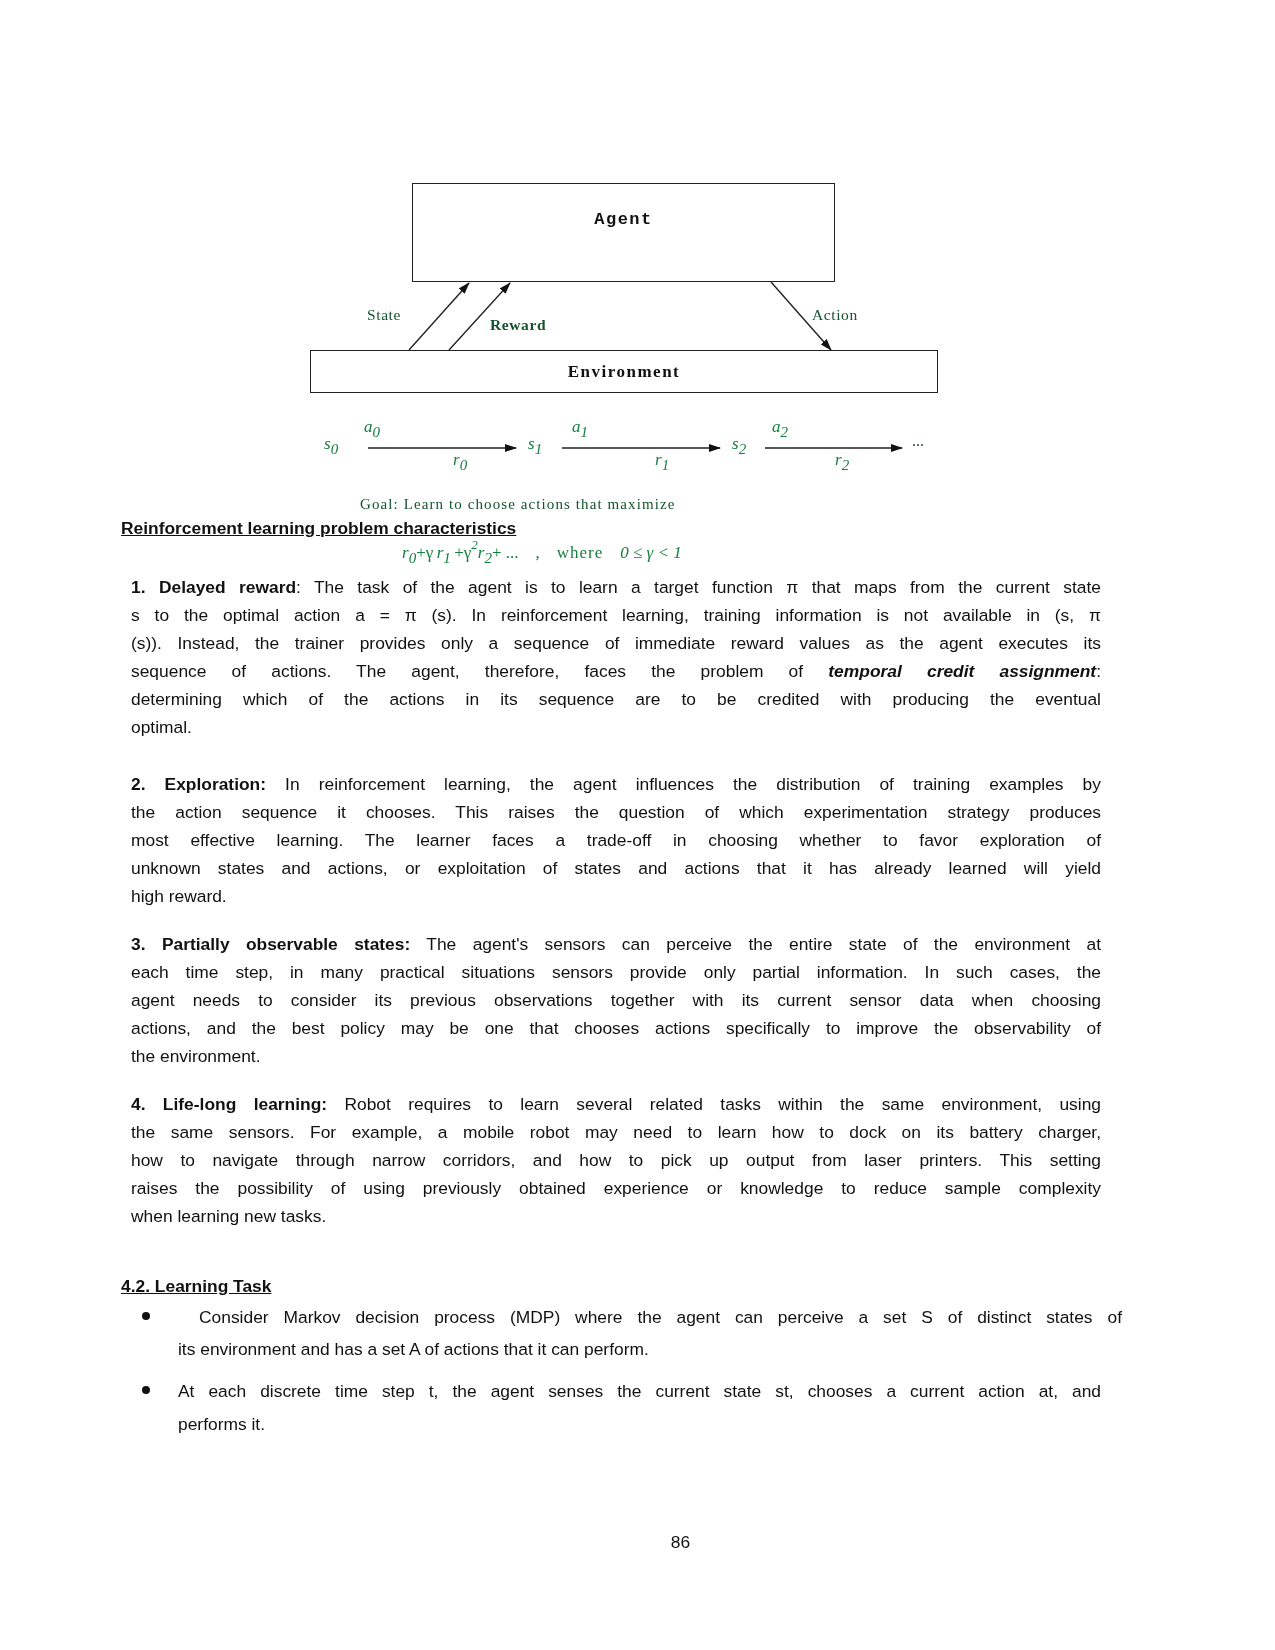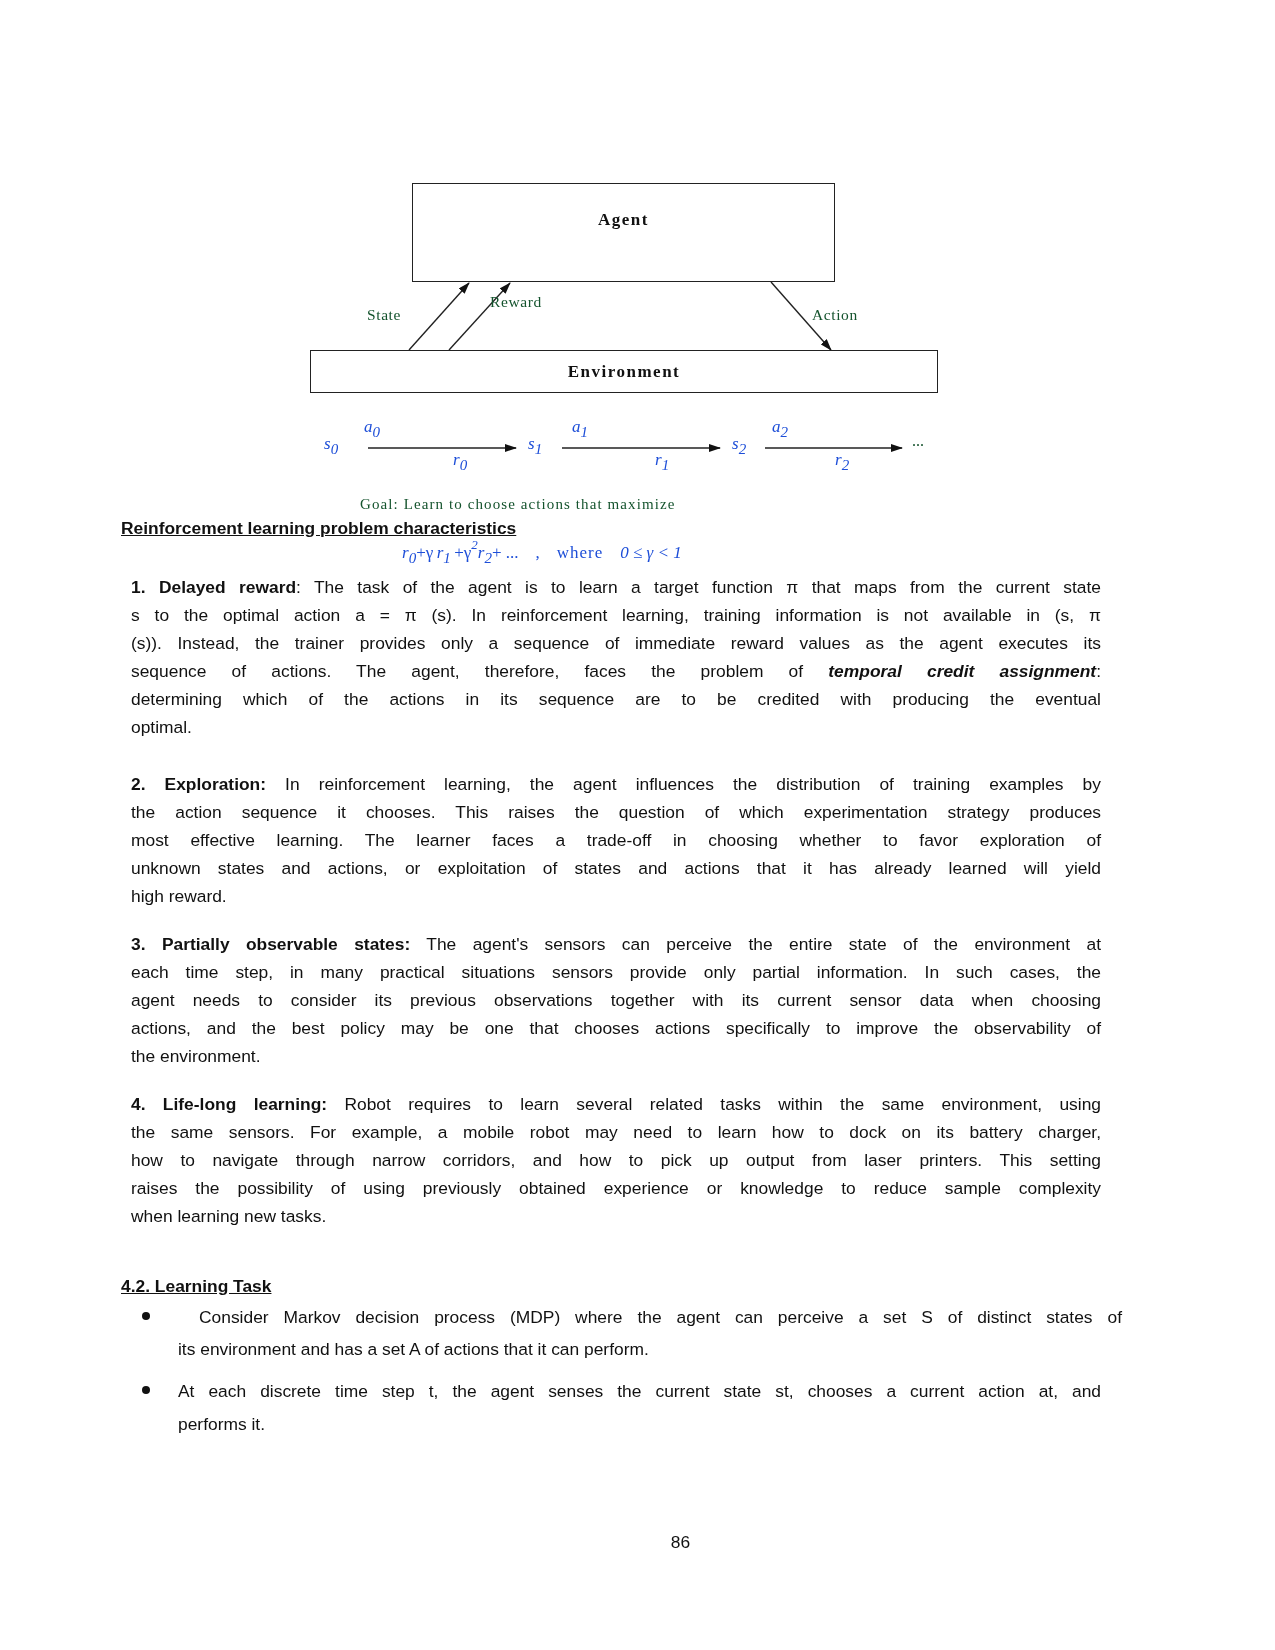--- a/index.html
+++ b/index.html
@@ -6,21 +6,21 @@
   body { width: 1275px; height: 1650px; position: relative; overflow: hidden;
          font-family: "Liberation Sans", sans-serif; color: #111; }
   .abs { position: absolute; }
 
   
   .diag-text { font-family: "Liberation Serif", serif; color: #14532d; position: absolute; white-space: nowrap; }
   .box { position: absolute; border: 1.6px solid #222; box-sizing: border-box; background: #fff; }
   .box-label { font-family: "Liberation Serif", serif; font-weight: bold; letter-spacing: 1.5px; font-size: 17px;
                position: absolute; left: 0; right: 0; text-align: center; }
   .lbl { font-size: 15.5px; letter-spacing: 0.6px; }
-  .math { font-family: "Liberation Serif", serif; font-style: italic; font-size: 17px; position: absolute; white-space: nowrap; color: #1d4ed8; }
+  .math { font-family: "Liberation Serif", serif; font-style: italic; font-size: 17px; position: absolute; white-space: nowrap; color: #15803d; }
   .math sub { font-size: 15px; vertical-align: -5px; }
   .math sup { font-size: 13px; vertical-align: 9px; }
   .goal { font-size: 15px; letter-spacing: 1.1px; }
 
   
   .line { position: absolute; left: 131px; width: 970px; font-size: 17.4px; line-height: 22px;
           white-space: nowrap; text-align: justify; text-align-last: justify; }
   .line.last { text-align-last: left; }
   .heading { position: absolute; left: 121px; font-weight: bold; font-size: 17.4px; white-space: nowrap; text-decoration: underline; }
   .b { font-weight: bold; }
@@ -45,28 +45,28 @@
     <line x1="409" y1="350" x2="469" y2="283" stroke="#222" stroke-width="1.4" marker-end="url(#ah)"></line>
     <line x1="449" y1="350" x2="510" y2="283" stroke="#222" stroke-width="1.4" marker-end="url(#ah)"></line>
     <line x1="771" y1="282" x2="831" y2="350" stroke="#222" stroke-width="1.4" marker-end="url(#ah)"></line>
 
     <line x1="368" y1="448" x2="516" y2="448" stroke="#222" stroke-width="1.3" marker-end="url(#ah)"></line>
     <line x1="562" y1="448" x2="720" y2="448" stroke="#222" stroke-width="1.3" marker-end="url(#ah)"></line>
     <line x1="765" y1="448" x2="902" y2="448" stroke="#222" stroke-width="1.3" marker-end="url(#ah)"></line>
   </svg>
 
   <div class="box" style="left:412px;top:183px;width:423px;height:99px;">
-    <div class="box-label" style="top:26px;">Agent</div>
+    <div class="box-label" style="top:26px;font-family:Liberation Mono, monospace;">Agent</div>
   </div>
   <div class="box" style="left:310px;top:350px;width:628px;height:43px;">
     <div class="box-label" style="top:11px;">Environment</div>
   </div>
 
   <div class="diag-text lbl" style="left:367px;top:306px;">State</div>
-  <div class="diag-text lbl" style="left:490px;top:293px;">Reward</div>
+  <div class="diag-text lbl" style="left:490px;top:316px;font-weight:bold;">Reward</div>
   <div class="diag-text lbl" style="left:812px;top:306px;">Action</div>
 
   <div class="math" style="left:324px;top:434px;text-align:right;"><span>s</span><sub>0</sub></div>
   <div class="math" style="left:364px;top:417px;"><span>a</span><sub>0</sub></div>
   <div class="math" style="left:453px;top:450px;"><span>r</span><sub>0</sub></div>
 
   <div class="math" style="left:528px;top:434px;"><span>s</span><sub>1</sub></div>
   <div class="math" style="left:572px;top:417px;"><span>a</span><sub>1</sub></div>
   <div class="math" style="left:655px;top:450px;"><span>r</span><sub>1</sub></div>
 

